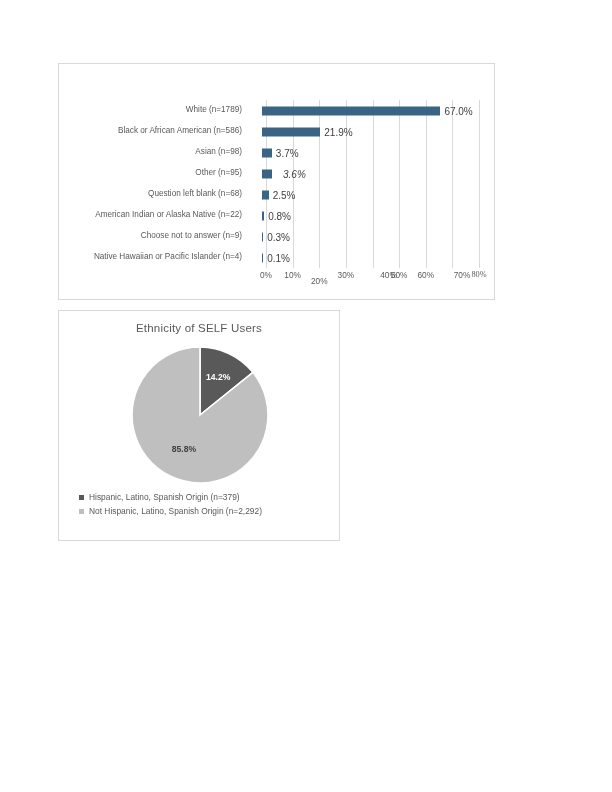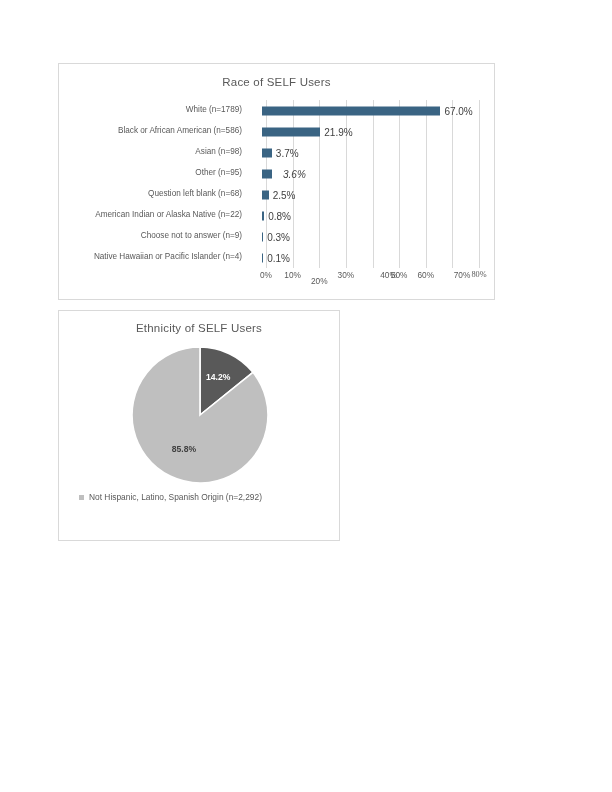--- a/index.html
+++ b/index.html
@@ -51,21 +51,20 @@
   .pie-label{font-size:8.6px;font-weight:bold;font-family:"Liberation Sans",sans-serif;}
   .legend{position:absolute;left:0;top:182px;width:282px;}
   .legend-item{display:flex;align-items:center;margin:0 0 6px 20px;}
   .legend-swatch{width:5px;height:5px;margin-right:5px;flex:none;}
   .legend-text{font-size:8.4px;color:#595959;white-space:nowrap;line-height:1;}
 </style>
 </head>
 <body>
 
 <div class="chart-panel" id="bar-chart">
-  <div class="chart-title">Race of SELF Users</div>
   <div class="gridlines">
       <div class="gridline" style="left: 0px;"></div>
       <div class="gridline" style="left: 26.625px;"></div>
       <div class="gridline" style="left: 53.25px;"></div>
       <div class="gridline" style="left: 79.875px;"></div>
       <div class="gridline" style="left: 106.5px;"></div>
       <div class="gridline" style="left: 133.125px;"></div>
       <div class="gridline" style="left: 159.75px;"></div>
       <div class="gridline" style="left: 186.375px;"></div>
       <div class="gridline" style="left: 213px;"></div>
@@ -146,17 +145,21 @@
   <div class="pie-wrap">
       <svg width="144" height="144" class="pie-svg">
         <path d="M 72 72 L 72.00 4.00 A 68 68 0 0 1 124.94 29.32 Z" fill="#595959" stroke="#ffffff" stroke-width="1.6"></path>
         <text x="90.2" y="37.0" text-anchor="middle" class="pie-label" fill="#ffffff">14.2%</text>
         <path d="M 72 72 L 124.94 29.32 A 68 68 0 1 1 72.00 4.00 Z" fill="#bfbfbf" stroke="#ffffff" stroke-width="1.6"></path>
         <text x="55.9" y="108.7" text-anchor="middle" class="pie-label" fill="#404040">85.8%</text>
       </svg>
     </div>
   <div class="legend">
       <div class="legend-item">
+        <span class="legend-swatch" style="background: rgb(89, 89, 89);"></span>
+        <span class="legend-text">Hispanic, Latino, Spanish Origin (n=379)</span>
+      </div>
+      <div class="legend-item">
         <span class="legend-swatch" style="background: rgb(191, 191, 191);"></span>
         <span class="legend-text">Not Hispanic, Latino, Spanish Origin (n=2,292)</span>
       </div>
     </div>
 </div>
 
 </body></html>

